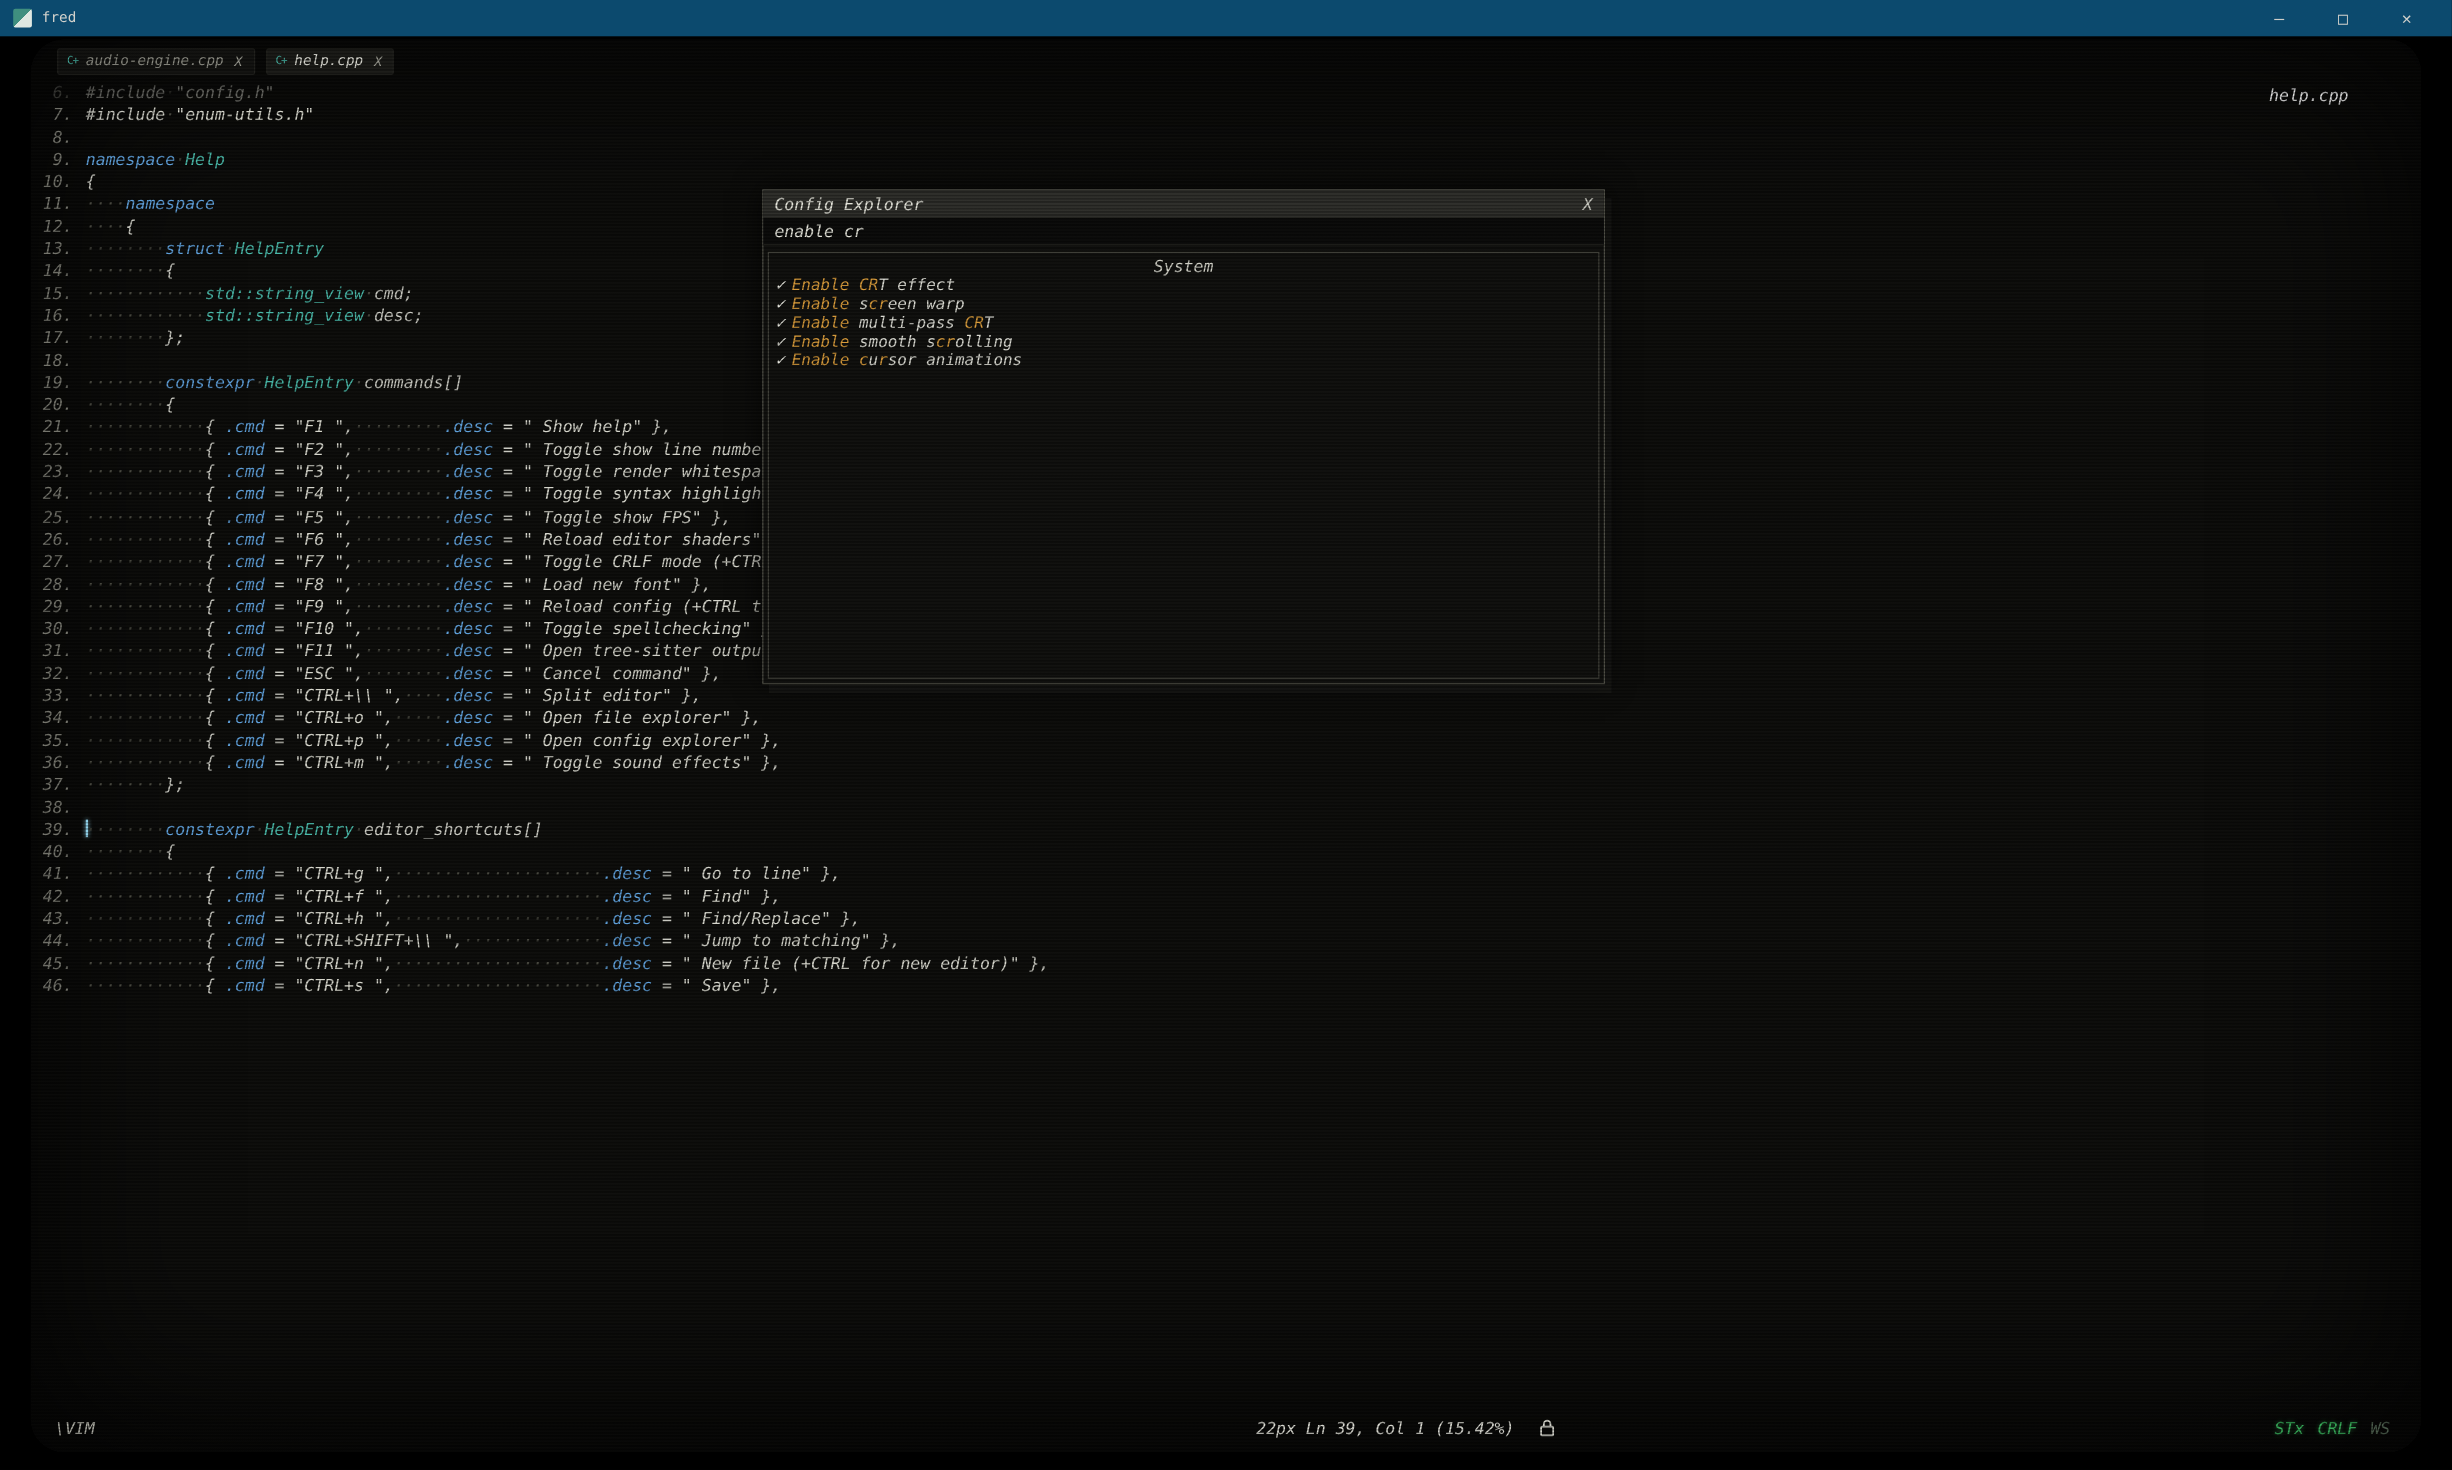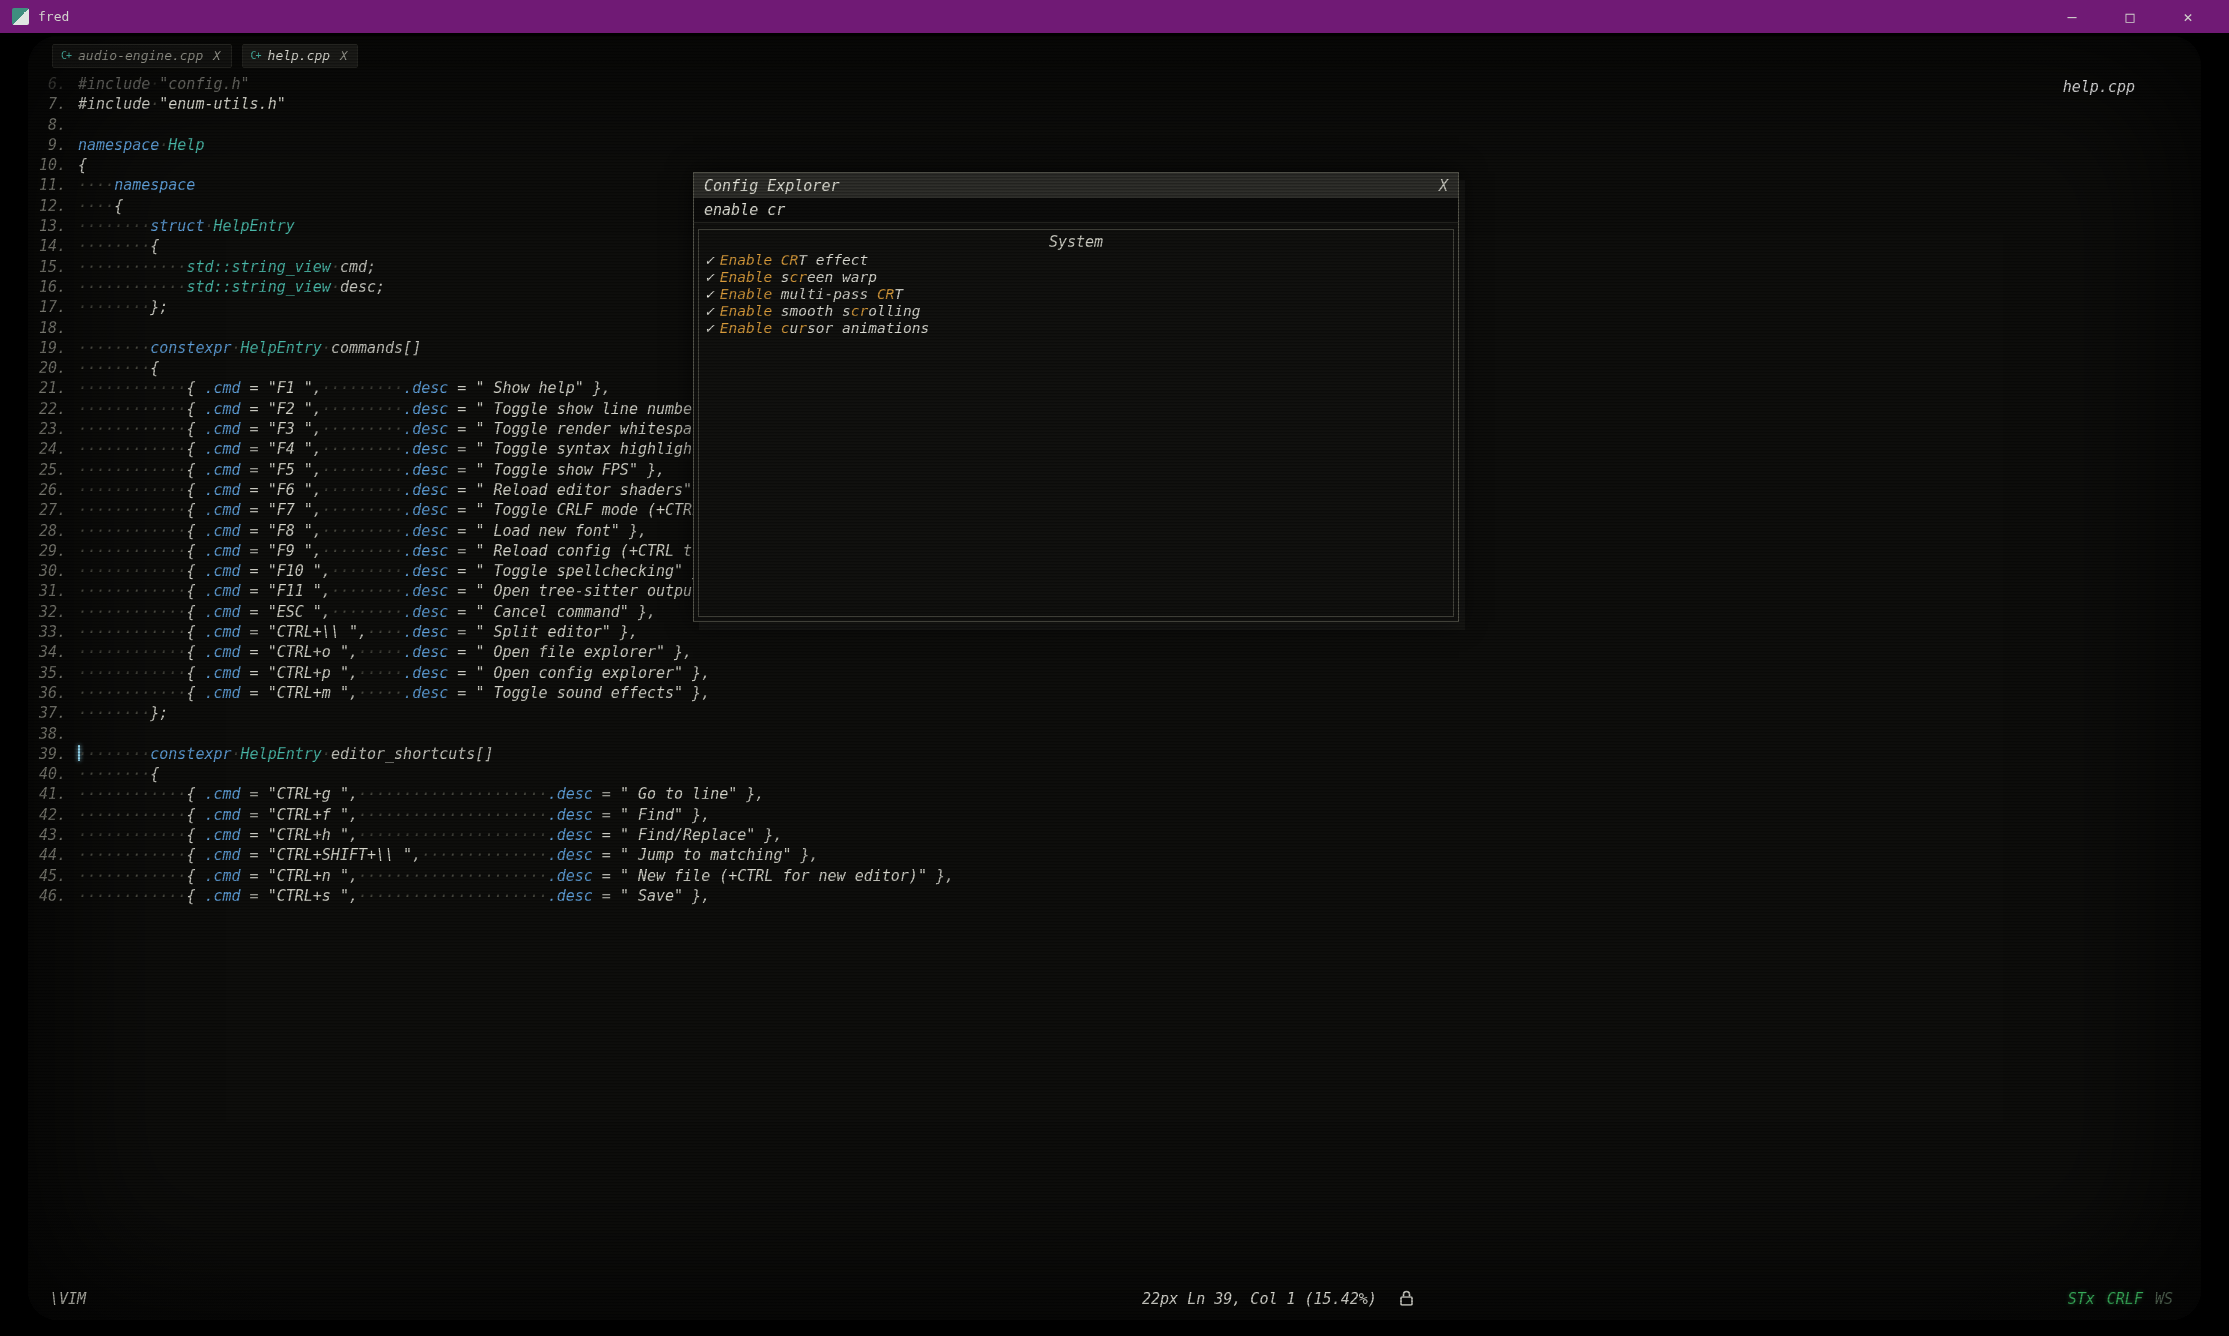--- a/index.html
+++ b/index.html
@@ -1,21 +1,21 @@
 <!DOCTYPE html>
 <html><head>
 <meta charset="utf-8">
 <style>
   * { margin:0; padding:0; box-sizing:border-box; }
   html,body { width:2229px; height:1336px; background:#000; overflow:hidden; }
   body { position:relative; font-family:"DejaVu Sans Mono", monospace; }
 
   
   .titlebar { position:absolute; left:0; top:0; width:2229px; height:33px;
-    background:#701a75; display:flex; align-items:center; padding:0 12px;
+    background:#0c4a6e; display:flex; align-items:center; padding:0 12px;
     font:13px "DejaVu Sans Mono", monospace; color:#d2d2cc; }
   .app-icon { width:17px; height:17px; margin-right:9px; border-radius:2px;
     background:linear-gradient(135deg,#3f8f7f 0 50%, #dfe8e2 50% 100%); }
   .win-controls { margin-left:auto; display:flex; }
   .wc { width:58px; height:33px; display:flex; align-items:center; justify-content:center;
     color:#cfcfca; font-size:15px; cursor:default; }
 
   
   .screen { position:absolute; left:28px; top:36px; width:2173px; height:1284px;
     background:#0d0d0b; border-radius:30px; overflow:hidden;

